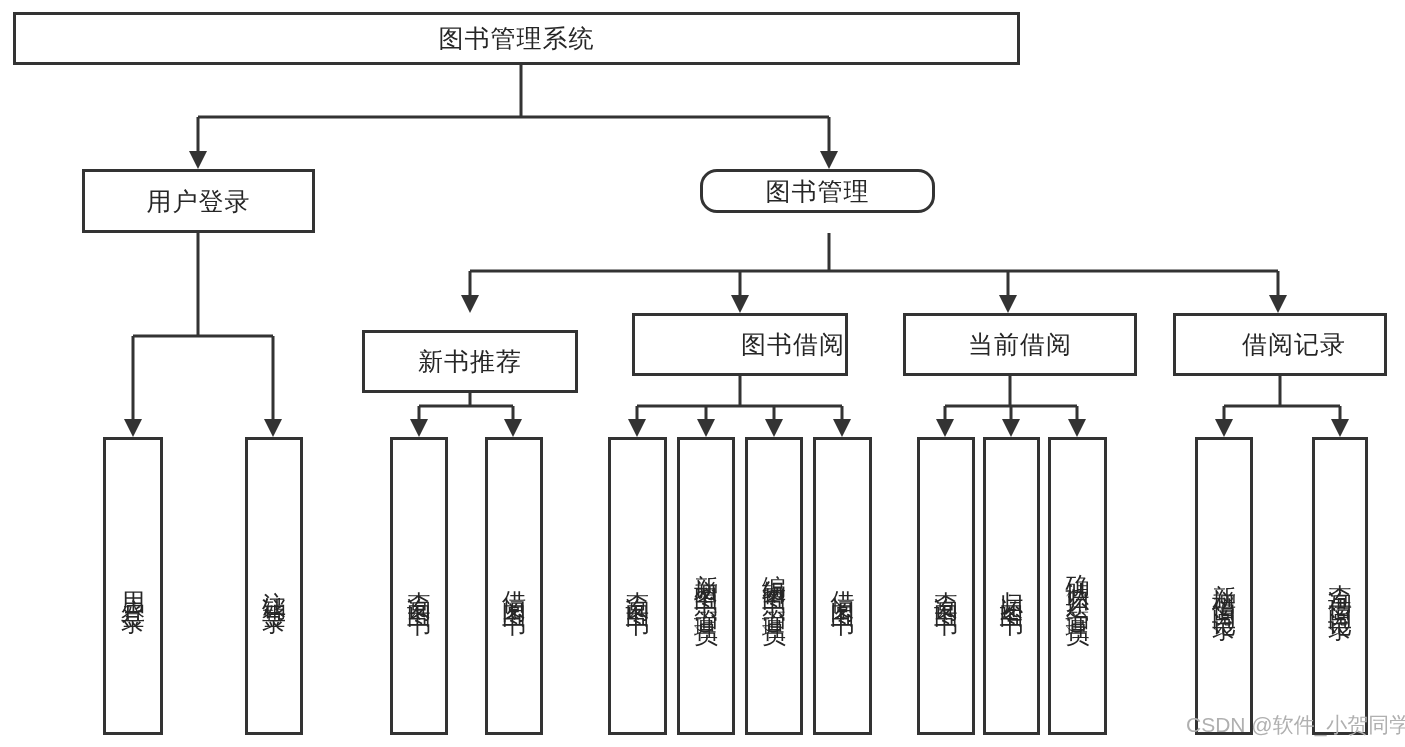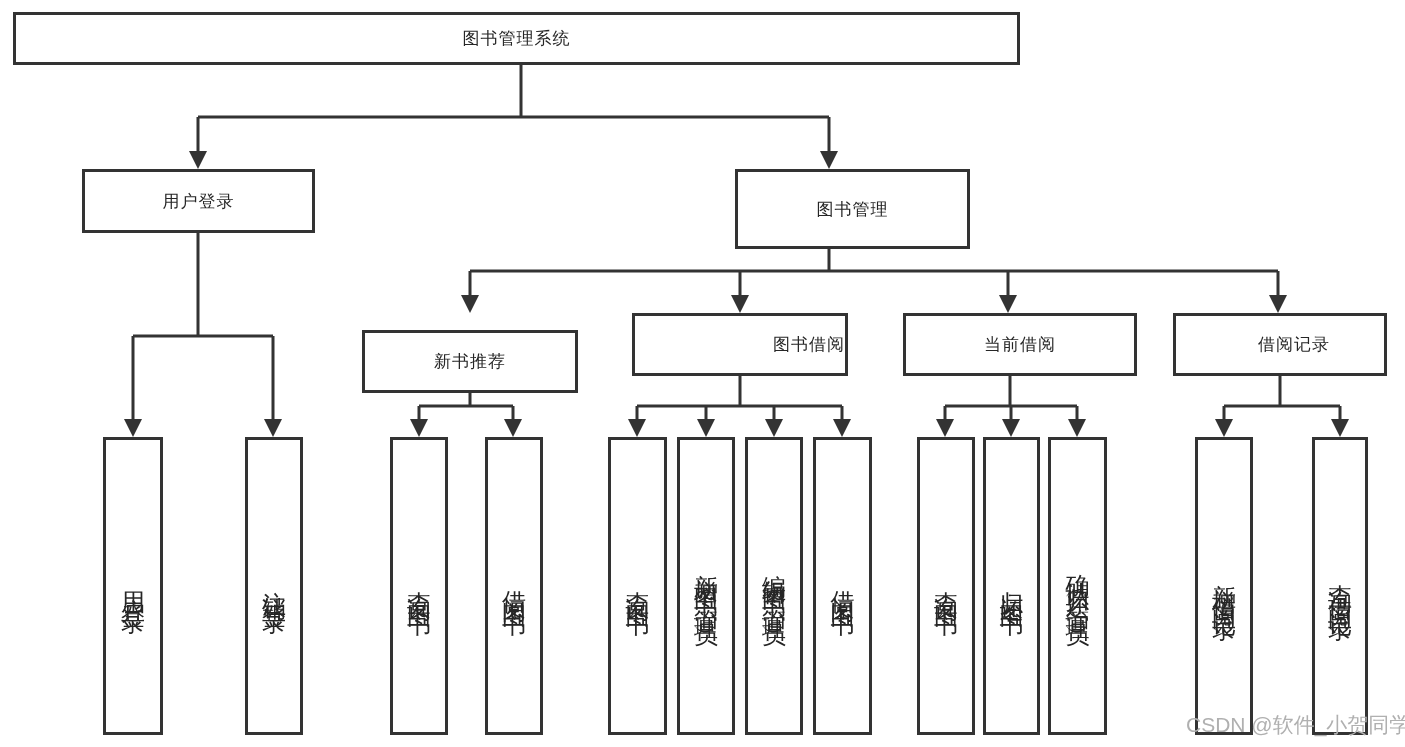--- a/index.html
+++ b/index.html
@@ -20,21 +20,21 @@
   .box{
     position:absolute;
     box-sizing:border-box;
     border:3px solid var(--line);
     background:#ffffff;
     display:flex;
     align-items:center;
     justify-content:center;
   }
   .hlabel{
-    font-size:17px;
+    font-size:25px;
     color:var(--text);
     white-space:nowrap;
     letter-spacing:1px;
   }
   .vbox .vlabel{
     writing-mode:vertical-rl;
     text-orientation:mixed;
     font-size:24px;
     letter-spacing:7px;
     line-height:1;
@@ -95,21 +95,21 @@
     </g>
   </svg>
 
   <div class="box" style="left:13px;top:12px;width:1007px;height:53px;">
     <span class="hlabel">图书管理系统</span>
   </div>
 
   <div class="box" style="left:82px;top:169px;width:233px;height:64px;">
     <span class="hlabel">用户登录</span>
   </div>
-  <div class="box" style="left:735px;top:169px;width:235px;height:80px;">
+  <div class="box" style="left:700px;top:169px;width:235px;height:44px;border-radius:17px;">
     <span class="hlabel">图书管理</span>
   </div>
 
   <div class="box" style="left:362px;top:330px;width:216px;height:63px;">
     <span class="hlabel">新书推荐</span>
   </div>
   <div class="box" style="left:632px;top:313px;width:216px;height:63px;justify-content:flex-end;">
     <span class="hlabel">图书借阅</span>
   </div>
   <div class="box" style="left:903px;top:313px;width:234px;height:63px;">

